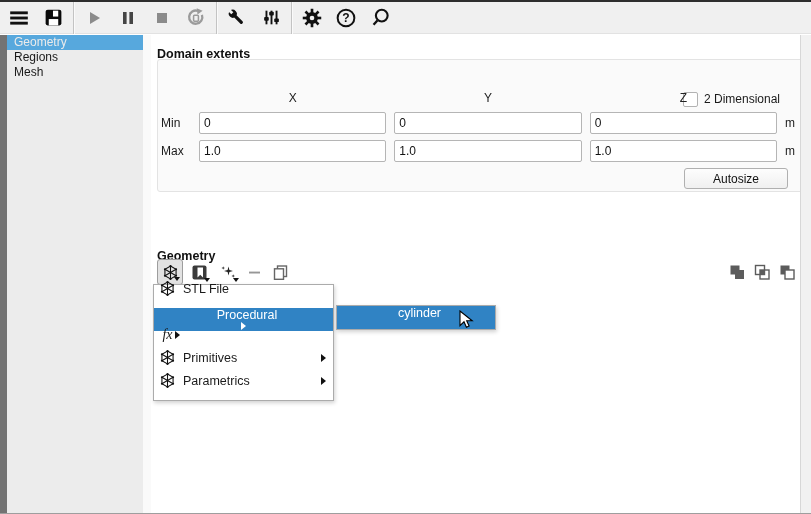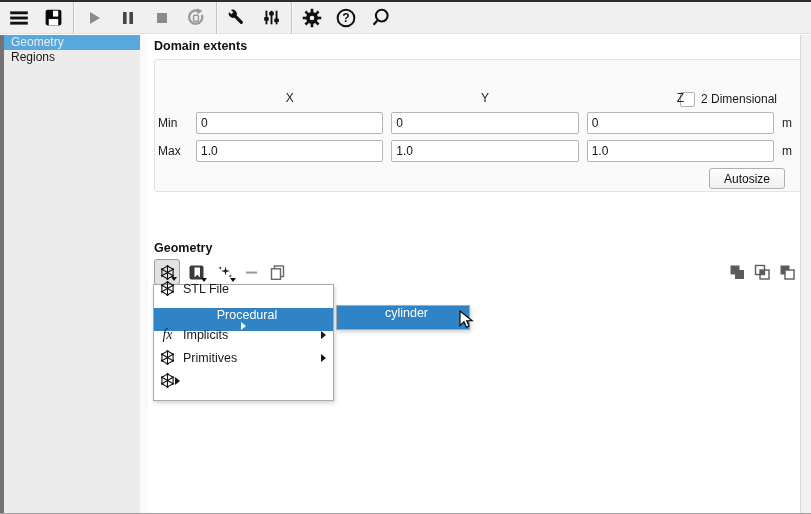--- a/index.html
+++ b/index.html
@@ -9,60 +9,60 @@
   .window { position:relative; width:811px; height:514px; background:#fff;
             border-top:2px solid #2e2e2e; border-bottom:1px solid #9e9e9e; }
 
   
   .toolbar { position:absolute; left:0; top:0; right:0; height:32px; background:#f0f0f0;
              display:flex; align-items:center; padding:0 2px; border-bottom:1px solid #e2e2e2; }
   .tbtn { width:34px; height:28px; display:flex; align-items:center; justify-content:center; }
   .tsep { width:1px; height:32px; background:#c3c3c3; margin:0 3px; box-shadow:1px 0 0 #fafafa; }
 
   
-  .body { position:absolute; left:0; top:33px; right:0; bottom:0; border-left:4px solid #737373; }
+  .body { position:absolute; left:0; top:33px; right:0; bottom:0; border-left:7px solid #737373; }
   .sidebar { position:absolute; left:0; top:0; width:136px; bottom:0; background:#ececec; }
   .side-item { height:15px; line-height:15px; padding-left:7px; color:#1a1a1a; }
   .side-item.selected { background:#57a8dd; color:#ebebeb; }
   .gutter { position:absolute; left:136px; top:0; width:8px; bottom:0; background:#fafafa; }
   .content { position:absolute; left:144px; top:0; right:11px; bottom:0; background:#fff; }
   .vscroll { position:absolute; right:0; top:0; width:11px; bottom:0; background:#f1f1f1; border-left:1px solid #d7d7d7; }
 
-  .sect-title { position:absolute; left:6px; font-weight:bold; font-size:12.5px; color:#111; }
+  .sect-title { position:absolute; left:6px; font-weight:bold; font-size:12.5px; color:#111;margin-top:8px; }
 
   
   .panel { position:absolute; left:6px; top:24px; width:648px; height:133px;
            background:#fafafa; border:1px solid #e3e3e3; border-radius:3px; }
   .row-check { position:absolute; top:8px; right:24px; height:16px; display:flex; align-items:center; gap:6px;margin-top:23px; }
   .checkbox { width:15px; height:15px; background:#fff; border:1px solid #b2b2b2; border-radius:2px; }
   .grid-row { position:absolute; left:3px; right:3px; display:grid;
               grid-template-columns:30px 1fr 1fr 1fr 16px; column-gap:8px; align-items:center; }
   .row-head { top:30px; height:15px; }
   .col-head { text-align:center; color:#222; }
   .row-min { top:51px; height:23px; }
   .row-max { top:79px; height:23px; }
   .fld { height:22px; border:1px solid #b5b5b5; border-radius:2px; background:#fff;
          font-family:"Liberation Sans", sans-serif; font-size:12px; color:#111; padding:0 4px; width:100%; }
   .unit { color:#222; }
   .row-auto { position:absolute; top:108px; right:16px; }
-  .btn { height:21px; padding:0 14px; font-family:"Liberation Sans", sans-serif; font-size:12px; color:#111;
+  .btn { height:21px; padding:0 28px; font-family:"Liberation Sans", sans-serif; font-size:12px; color:#111;
          background:linear-gradient(#fdfdfd,#f0f0f0); border:1px solid #b0b0b0; border-radius:3px; }
 
   
   .geo-toolbar { position:absolute; left:6px; top:223px; right:2px; height:28px; display:flex; align-items:center; gap:3px; }
   .gbtn { position:relative; width:26px; height:26px; display:flex; align-items:center; justify-content:center; }
   .gbtn.pressed { background:#e2e2e2; border:1px solid #9d9d9d; border-radius:3px; }
   .caret { position:absolute; right:2px; bottom:3px; width:0; height:0;
            border-left:3px solid transparent; border-right:3px solid transparent; border-top:4px solid #111; }
   .spacer { flex:1; }
 
   
   .menu { position:absolute; background:#fff; border:1px solid #ababab; box-shadow:1px 2px 4px rgba(0,0,0,0.18); z-index:5; }
   .menu-main { left:153px; top:282px; width:181px; }
-  .menu-sub { left:336px; top:303px; width:134px; }
+  .menu-sub { left:336px; top:303px; width:160px; }
   .mitem { height:23px; display:flex; align-items:center; padding:0 7px 16px 6px; font-size:12.5px; color:#1a1a1a; }
   .mitem.hl { background:#3083c4; color:#fff;flex-direction:column; }
   .mlabel { margin-left:8px; flex:1; }
   .arrow-r { width:0; height:0; border-top:4px solid transparent; border-bottom:4px solid transparent; border-left:5px solid #111; }
   .mitem.hl .arrow-r { border-left-color:#fff; }
   .fxicon { width:15px; font-family:"Liberation Serif", serif; font-style:italic; font-size:14px; text-align:center; }
 
   .cursor { position:absolute; left:459px; top:308px; z-index:9; }
 </style>
 </head>
@@ -160,20 +160,21 @@
         <line x1="7" y1="12.8" x2="3.4" y2="17" stroke="#111" stroke-width="2.2"></line>
       </svg>
     </div>
   </div>
 
   <div class="body">
 
     <div class="sidebar">
       <div class="side-item selected">Geometry</div>
       <div class="side-item">Regions</div>
+      <div class="side-item">Mesh</div>
     </div>
     <div class="gutter"></div>
 
     <div class="content">
 
       <div class="sect-title" style="top:4px;">Domain extents</div>
 
       <div class="panel">
         <div class="row-check">
           <span class="checkbox"></span>
@@ -306,21 +307,20 @@
         <circle cx="12.2" cy="10" r="1" fill="#101820"></circle>
           <circle cx="7" cy="13" r="1" fill="#101820"></circle>
         <circle cx="1.8" cy="10" r="1" fill="#101820"></circle>
           <circle cx="1.8" cy="4" r="1" fill="#101820"></circle>
       </svg>
       <span class="mlabel">Procedural</span>
       <span class="arrow-r"></span>
     </div>
     <div class="mitem">
       <span class="fxicon">fx</span>
-      <span class="mlabel">Implicits</span>
       <span class="arrow-r"></span>
     </div>
     <div class="mitem">
       <svg width="15" height="15" viewBox="0 0 14 14">
         <polygon points="7,1 12.2,4 12.2,10 7,13 1.8,10 1.8,4" fill="none" stroke="#111" stroke-width="1"></polygon>
         <line x1="7" y1="1" x2="7" y2="13" stroke="#111" stroke-width="1"></line>
         <line x1="1.8" y1="4" x2="12.2" y2="10" stroke="#111" stroke-width="1"></line>
         <line x1="12.2" y1="4" x2="1.8" y2="10" stroke="#111" stroke-width="1"></line>
         <circle cx="7" cy="1" r="1" fill="#111"></circle>
           <circle cx="12.2" cy="4" r="1" fill="#111"></circle>
@@ -338,20 +338,21 @@
         <line x1="7" y1="1" x2="7" y2="13" stroke="#111" stroke-width="1"></line>
         <line x1="1.8" y1="4" x2="12.2" y2="10" stroke="#111" stroke-width="1"></line>
         <line x1="12.2" y1="4" x2="1.8" y2="10" stroke="#111" stroke-width="1"></line>
         <circle cx="7" cy="1" r="1" fill="#111"></circle>
           <circle cx="12.2" cy="4" r="1" fill="#111"></circle>
         <circle cx="12.2" cy="10" r="1" fill="#111"></circle>
           <circle cx="7" cy="13" r="1" fill="#111"></circle>
         <circle cx="1.8" cy="10" r="1" fill="#111"></circle>
           <circle cx="1.8" cy="4" r="1" fill="#111"></circle>
       </svg>
+      <span class="mlabel">Parametrics</span>
       <span class="arrow-r"></span>
     </div>
   </div>
 
   <div class="menu menu-sub">
     <div class="mitem hl">
       <svg width="15" height="15" viewBox="0 0 14 14">
         <polygon points="7,1 12.2,4 12.2,10 7,13 1.8,10 1.8,4" fill="none" stroke="#101820" stroke-width="1"></polygon>
         <line x1="7" y1="1" x2="7" y2="13" stroke="#101820" stroke-width="1"></line>
         <line x1="1.8" y1="4" x2="12.2" y2="10" stroke="#101820" stroke-width="1"></line>

